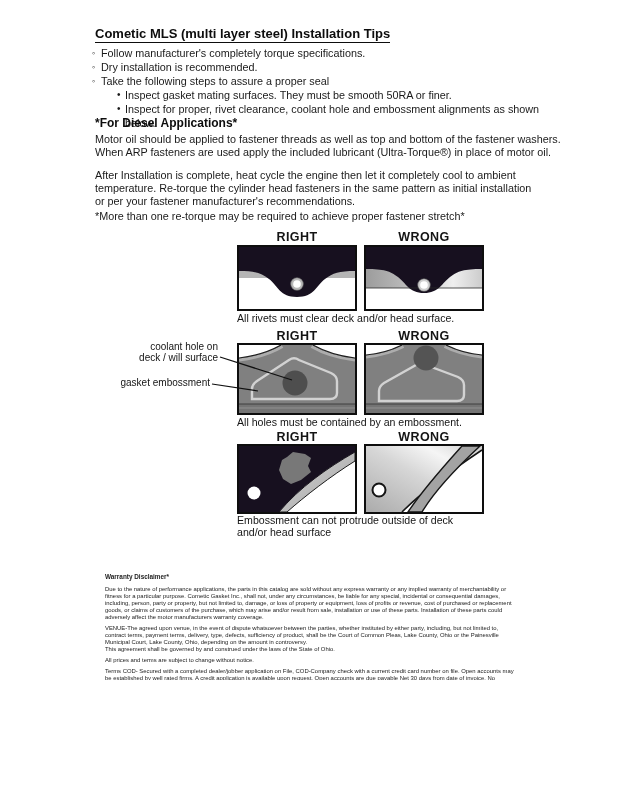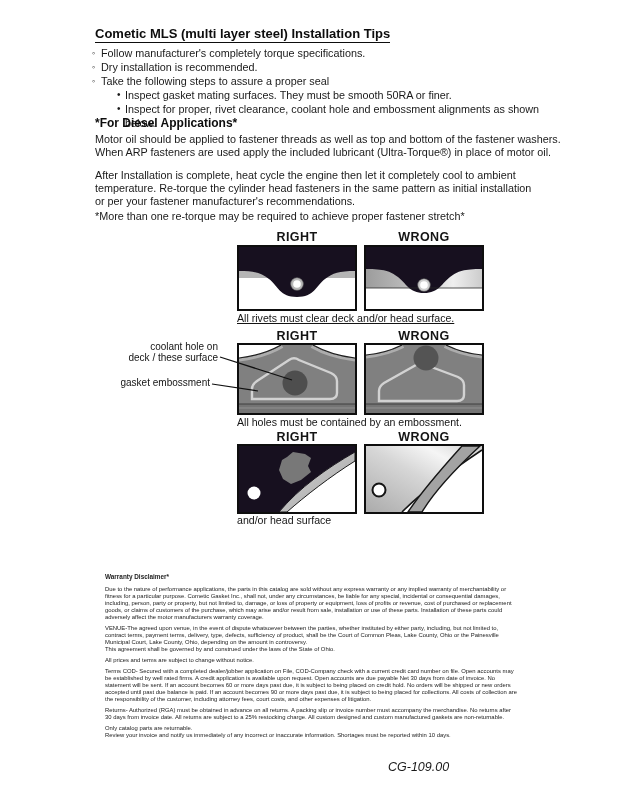--- a/index.html
+++ b/index.html
@@ -1,17 +1,17 @@
 <!DOCTYPE html>
 <html><head>
 <meta charset="utf-8">
 <style>
   html,body{margin:0;padding:0;background:#ffffff;}
   .page{
-    position:relative;width:618px;height:800px;background:#ffffff;overflow:hidden;
+    position:relative;width:618px;height:680px;background:#ffffff;overflow:hidden;
     font-family:"Liberation Sans","DejaVu Sans",sans-serif;color:#1a1a1a;
   }
   
   .title{position:absolute;left:95px;top:26px;margin:0;font-size:13px;font-weight:bold;color:#0d0d0d;}
   .title span{display:inline-block;border-bottom:1.6px solid #0d0d0d;padding-bottom:1px;}
   
   .tips{position:absolute;left:92px;top:46px;width:480px;font-size:10.8px;line-height:14px;}
   .b-row{display:flex;}
   .b-glyph{width:9px;flex:0 0 9px;text-align:left;font-size:9px;line-height:14px;}
   .sub{margin-left:25px;}
@@ -31,21 +31,21 @@
   .dbox{position:absolute;box-sizing:border-box;border:2px solid #0e0e0e;background:#fff;}
   .dbox svg{display:block;}
   .b-r1-right{left:237px;top:245px;width:120px;height:66px;}
   .b-r1-wrong{left:364px;top:245px;width:120px;height:66px;}
   .b-r2-right{left:237px;top:343px;width:120px;height:72px;}
   .b-r2-wrong{left:364px;top:343px;width:120px;height:72px;}
   .b-r3-right{left:237px;top:444px;width:120px;height:70px;}
   .b-r3-wrong{left:364px;top:444px;width:120px;height:70px;}
   
   .cap{position:absolute;left:237px;font-size:10.6px;color:#141414;line-height:11.5px;}
-  .cap1{top:313px;text-decoration:underline;} .cap2{top:417px;} .cap3{top:515px;width:250px;}
+  .cap1{top:313px;} .cap2{top:417px;} .cap3{top:515px;width:250px;}
   
   .callout{position:absolute;text-align:right;font-size:10px;line-height:11.2px;color:#141414;}
   .lbl-coolant{left:108px;top:341px;width:110px;}
   .lbl-emboss{left:108px;top:377px;width:102px;}
   .leader-overlay{position:absolute;left:0;top:0;pointer-events:none;}
   
   .fine{position:absolute;left:105px;top:573px;width:413px;color:#222222;}
   .fine h3{margin:0 0 6px 0;font-size:6.4px;font-weight:bold;}
   .fine p{margin:0 0 4px 0;font-size:5.9px;line-height:7px;}
   .fine p.tight{margin-bottom:0;}
@@ -155,21 +155,21 @@
       <path d="M37.5,1.5 C26,7.5 13,10.5 0,12 M78.5,1.5 C90,7.5 103,10.5 116,12" fill="none" stroke="#adadad" stroke-width="3"></path>
       <path d="M36,0 C24,6 12,9 0,10 M80,0 C92,6 104,9 116,10" fill="none" stroke="#1f1f1f" stroke-width="1.2"></path>
       <path d="M13,56 L13,46 C13,43 15,40 18,38 L50,20 C53,18 57,18 60,20 L92,32 C96,34 98,37 98,40 L98,50 C98,54 95,56 91,56 Z" fill="none" stroke="#d2d2d2" stroke-width="2.4"></path>
       <circle cx="60" cy="13" r="12.5" fill="#545454"></circle>
     </svg>
   </div>
   <div class="cap cap2">All holes must be contained by an embossment.</div>
 
   <div class="callout lbl-coolant">
     <div>coolant hole on</div>
-    <div>deck / these surface</div>
+    <div>deck / will surface</div>
   </div>
   <div class="callout lbl-emboss">gasket embossment</div>
   <svg class="leader-overlay" width="618" height="800" viewBox="0 0 618 800">
     <line x1="220" y1="357" x2="292" y2="380" stroke="#101010" stroke-width="1.2"></line>
     <line x1="212" y1="384" x2="258" y2="391" stroke="#101010" stroke-width="1.2"></line>
   </svg>
 
   <div class="dg-h h-r3-right">RIGHT</div>
   <div class="dg-h h-r3-wrong">WRONG</div>
 
@@ -197,20 +197,21 @@
             <stop offset="1" stop-color="#cfcfcf"></stop>
         </linearGradient>
       </defs>
       <path d="M0,0 H116 V4 C86,24 56,46 36,66 L0,66 Z" fill="url(#deckGrad)"></path>
       <path d="M116,4 C86,24 56,46 36,66" fill="none" stroke="#161616" stroke-width="1.6"></path>
       <path d="M96,0 L114,0 C86,26 68,46 56,66 L42,66 C58,42 78,20 96,0 Z" fill="#a3a3a3" stroke="#161616" stroke-width="1.4"></path>
       <circle cx="13" cy="44" r="6.5" fill="#ffffff" stroke="#141414" stroke-width="2"></circle>
     </svg>
   </div>
   <div class="cap cap3">
+    <div>Embossment can not protrude outside of deck</div>
     <div>and/or head surface</div>
   </div>
 
   <div class="fine">
     <h3>Warranty Disclaimer*</h3>
     <p>Due to the nature of performance applications, the parts in this catalog are sold without any express warranty or any implied warranty of merchantability or fitness for a particular purpose.  Cometic Gasket Inc., shall not, under any circumstances, be liable for any special, incidental or consequential damages, including, person, party or property, but not limited to, damage, or loss of property or equipment, loss of profits or revenue, cost of purchased or replacement goods, or claims of customers of the purchase, which may arise and/or result from sale, installation or use of these parts.  Installation of these parts could adversely affect the motor manufacturers warranty coverage.</p>
     <p class="tight">VENUE-The agreed upon venue, in the event of dispute whatsoever between the parties, whether instituted by either party, including, but not limited to, contract terms, payment terms, delivery, type, defects, sufficiency of product, shall be the Court of Common Pleas, Lake County, Ohio or the Painesville Municipal Court, Lake County, Ohio, depending on the amount in controversy.</p>
     <p>This agreement shall be governed by and construed under the laws of the State of Ohio.</p>
     <p>All prices and terms are subject to change without notice.</p>
     <p>Terms COD- Secured with a completed dealer/jobber application on File, COD-Company check with a current credit card number on file.  Open accounts may be established by well rated firms.  A credit application is available upon request.  Open accounts are due payable Net 30 days from date of invoice.  No statement will be sent.  If an account becomes 60 or more days past due, it is subject to being placed on credit hold.  No orders will be shipped or new orders accepted until past due balance is paid.  If an account becomes 90 or more days past due, it is subject to being placed for collections.  All costs of collection are the responsibility of the customer, including attorney fees, court costs, and other expenses of litigation.</p>

